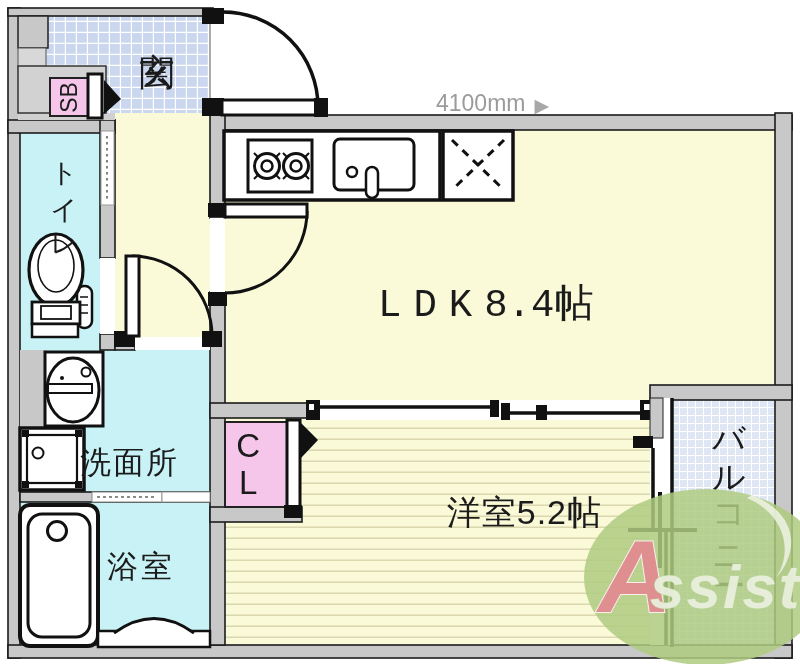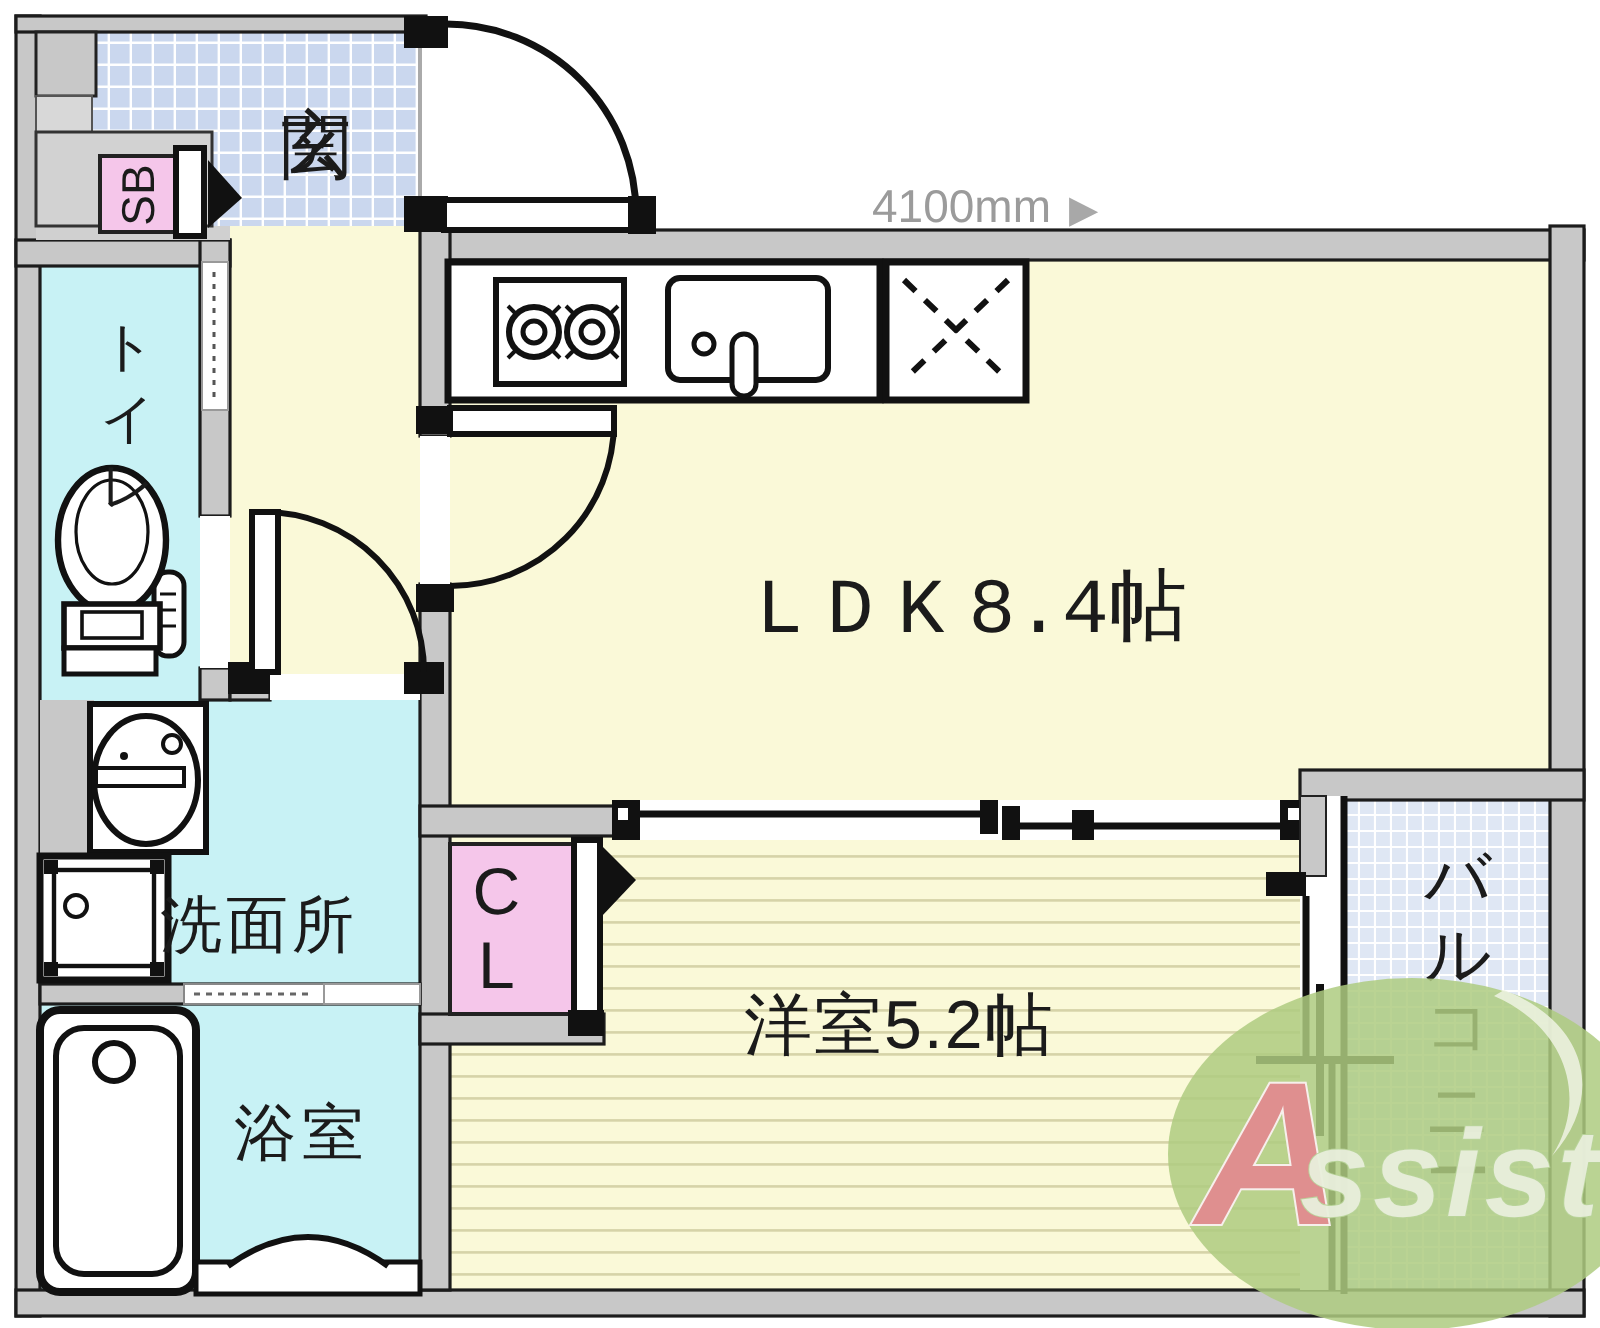--- a/index.html
+++ b/index.html
@@ -202,27 +202,27 @@
 <div class="lbl v" style="left:133px;top:24px;font-size:35px;letter-spacing:6px;">玄関</div>
 
 <div class="lbl" style="left:50px;top:76px;width:38px;height:42px;display:flex;align-items:center;justify-content:center;">
     <span style="transform:rotate(-90deg);font-size:23px;display:block;">SB</span>
   </div>
 
 <div class="lbl v" style="left:46px;top:143px;font-size:27px;letter-spacing:5px;">トイレ</div>
 
 <div class="lbl" style="left:80px;top:430px;font-size:31px;letter-spacing:2px;margin-top:12px;">洗面所</div>
 
-<div class="lbl" style="left:117px;top:546px;font-size:31px;letter-spacing:3px;">浴室</div>
+<div class="lbl" style="left:107px;top:546px;font-size:31px;letter-spacing:3px;">浴室</div>
 
 <div class="lbl v" style="left:230px;top:427px;font-size:33px;line-height:1.05;">CL</div>
 
 <div class="lbl" style="left:378px;top:276px;font-size:39px;font-family:Liberation Mono, monospace;"><span style="letter-spacing:12px;">LDK</span><span>8.4帖</span></div>
 
-<div class="lbl" style="left:372px;top:490px;width:230px;text-align:left;font-size:34px;letter-spacing:1px;">洋室5.2帖</div>
+<div class="lbl" style="left:372px;top:490px;width:230px;text-align:right;font-size:34px;letter-spacing:1px;">洋室5.2帖</div>
 
 <div class="lbl v" style="left:706px;top:402px;font-size:33px;letter-spacing:4px;">バルコニー</div>
 
 <div class="lbl" style="left:436px;top:90px;font-size:23px;color:#9b9b9b;display:flex;gap:9px;align-items:flex-end;">
     <span>4100mm</span>
     <span style="font-size:19px;color:#a8a8a8;">▶</span>
   </div>
 
 <svg id="wm" width="800" height="664" viewBox="0 0 800 664">
   <ellipse cx="706" cy="577" rx="122" ry="88" fill="#aecb80" opacity="0.85"></ellipse>

